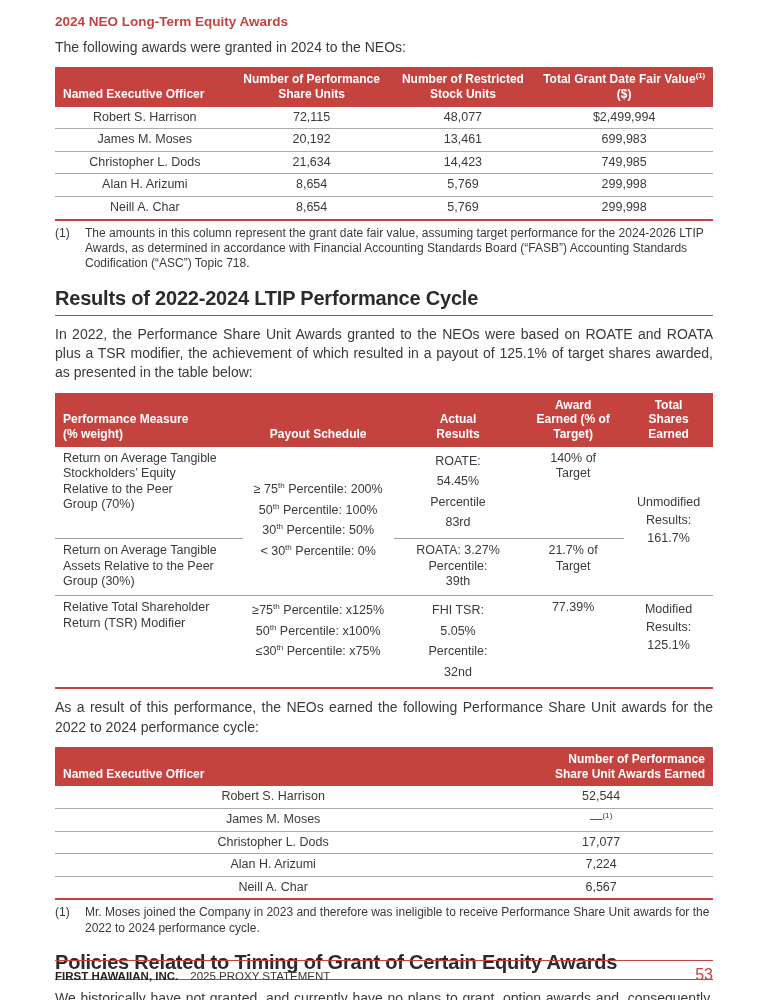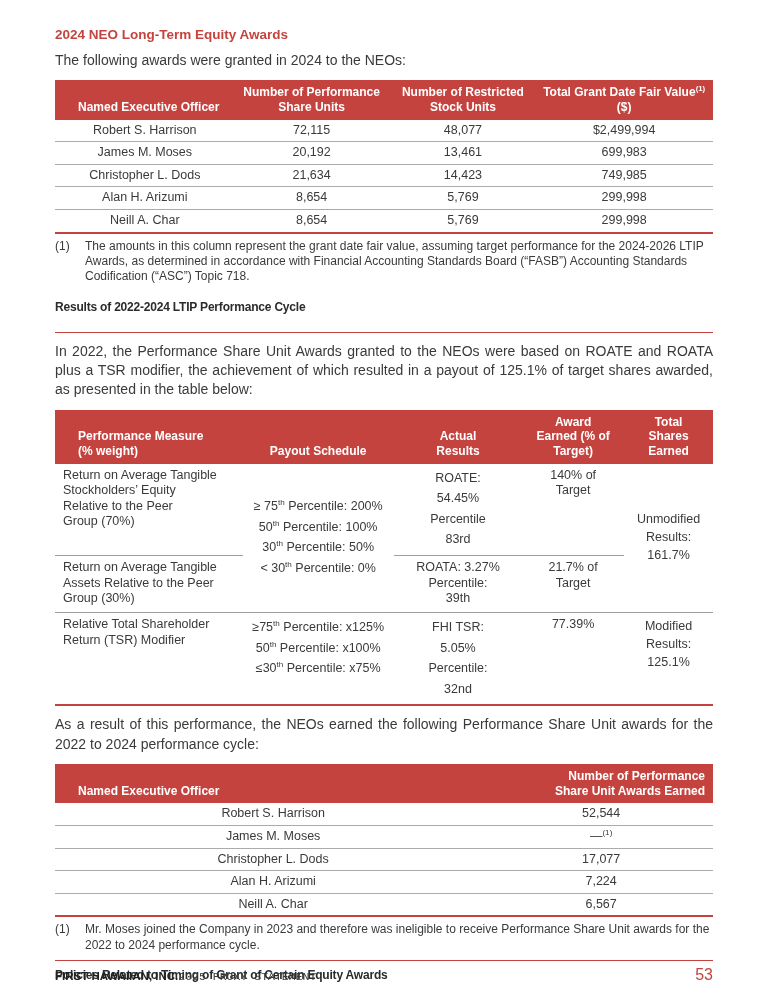--- a/index.html
+++ b/index.html
@@ -5,33 +5,33 @@
 <style>
   :root{ --red:#C5433F; --ink:#3a3a3a; --rule:#9f9f9f; }
   *{ box-sizing:border-box; }
   html,body{ margin:0; padding:0; background:#ffffff; }
   .page{
     width:768px; height:1000px; position:relative; overflow:hidden;
     padding:14px 55px 0 55px; background:#fff;
     font-family:"Liberation Sans", sans-serif; color:var(--ink);
   }
   .top-label{ text-align:right; font-size:12.5px; font-weight:bold; color:#8d8d92; letter-spacing:.4px; }
-  .h-red{ color:var(--red); font-size:13.5px; font-weight:bold; margin-top:13px; }
+  .h-red{ color:var(--red); font-size:13.5px; font-weight:bold; }
   p.body{ font-size:14px; line-height:1.38; margin:9px 0 0 0; text-align:justify; }
   h2.section{
-    font-size:12px; font-weight:bold; color:#2b2b2b; margin:15px 0 0 0;
-    padding-bottom:18px; border-bottom:1.5px solid var(--red); letter-spacing:-.2px;
+    font-size:20px; font-weight:bold; color:#2b2b2b; margin:15px 0 0 0;
+    padding-bottom:5px; border-bottom:1.5px solid var(--red); letter-spacing:-.2px;
   }
   table{ border-collapse:collapse; width:100%; table-layout:fixed; margin-top:10px; }
   thead th{
     background:var(--red); color:#fff; font-size:12px; font-weight:bold;
     padding:5px 6px; vertical-align:bottom; line-height:1.22; text-align:center;
     white-space:pre-line;
   }
-  thead th.al{ text-align:left; padding-left:23px; }
+  thead th.al{ text-align:left; padding-left:8px; }
   thead th.ar{ text-align:right; padding-right:8px; }
   tbody td{
     font-size:12.5px; padding:3px 6px; vertical-align:top; line-height:1.25;
     border-bottom:1px solid #ababab;
   }
   td.name{ text-align:center; padding-left:8px; }
   .ac{ text-align:center; }
   tr.lastrow td{ border-bottom:2px solid var(--red); }
   
   .t2 tbody td{ border-bottom:none; padding:4px 6px 5px 6px; }
@@ -46,21 +46,21 @@
   sup{ font-size:.65em; line-height:0; }
   .footnote{ display:flex; font-size:12px; line-height:1.28; margin-top:5px; }
   .fn-marker{ flex:none; width:30px; }
   .fn-text{ flex:1; }
   .footer{
     position:absolute; left:55px; right:55px; bottom:16px;
     border-top:1px solid var(--red); padding-top:5px;
     display:flex; justify-content:space-between; align-items:baseline; font-size:11.5px;
   }
   .footer .company{ font-weight:bold; color:#222; }
-  .footer .doc{ color:#3a3a3a; margin-left:0;font-family:Liberation Mono, monospace; }
+  .footer .doc{ color:#3a3a3a; margin-left:12px; }
   .footer .pagenum{ color:var(--red); font-weight:normal; font-size:16px; }
 </style>
 </head>
 <body>
 
 <div class="page">
 
 
   <div class="h-red">2024 NEO Long-Term Equity Awards</div>
   <p class="body">The following awards were granted in 2024 to the NEOs:</p>

